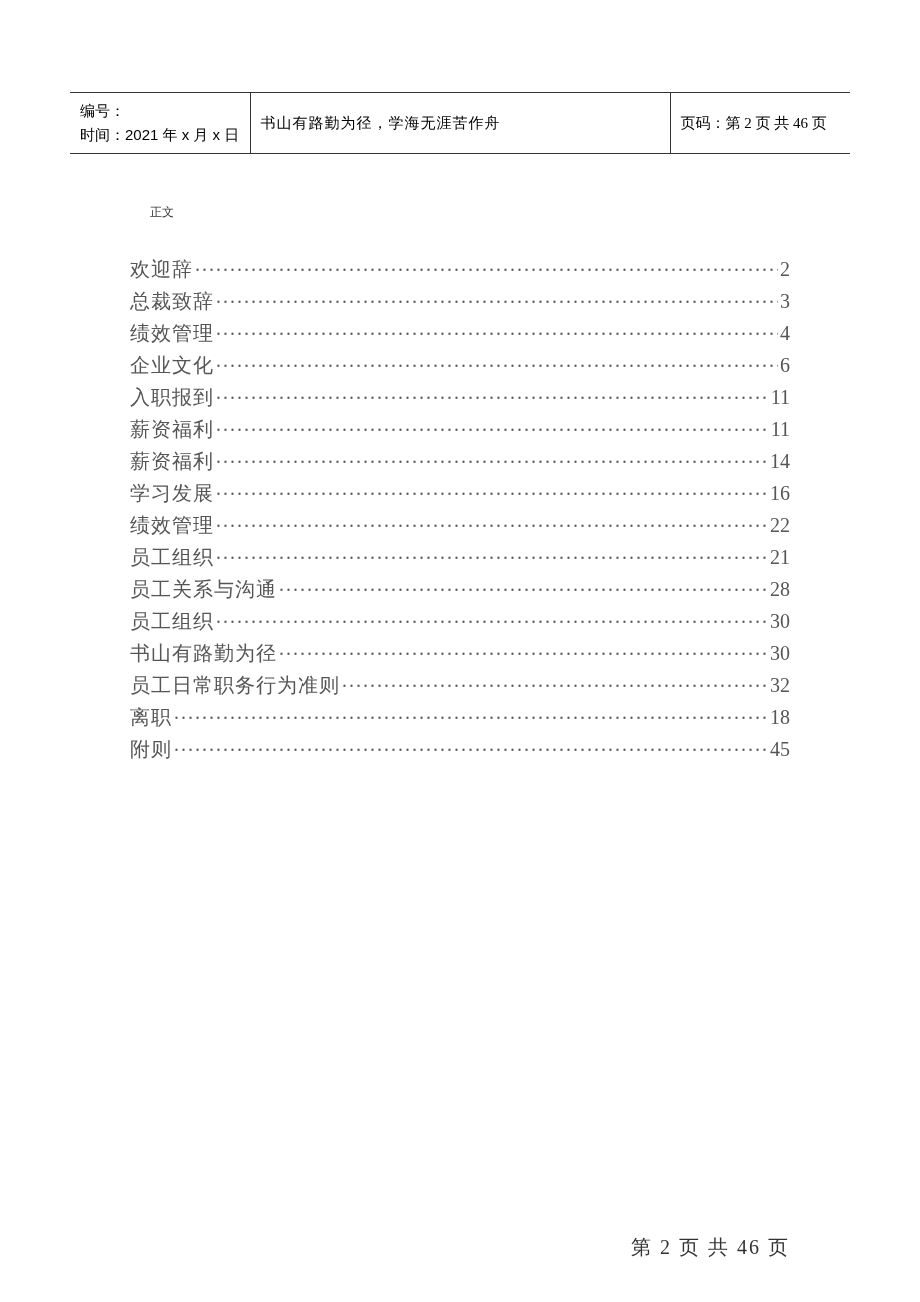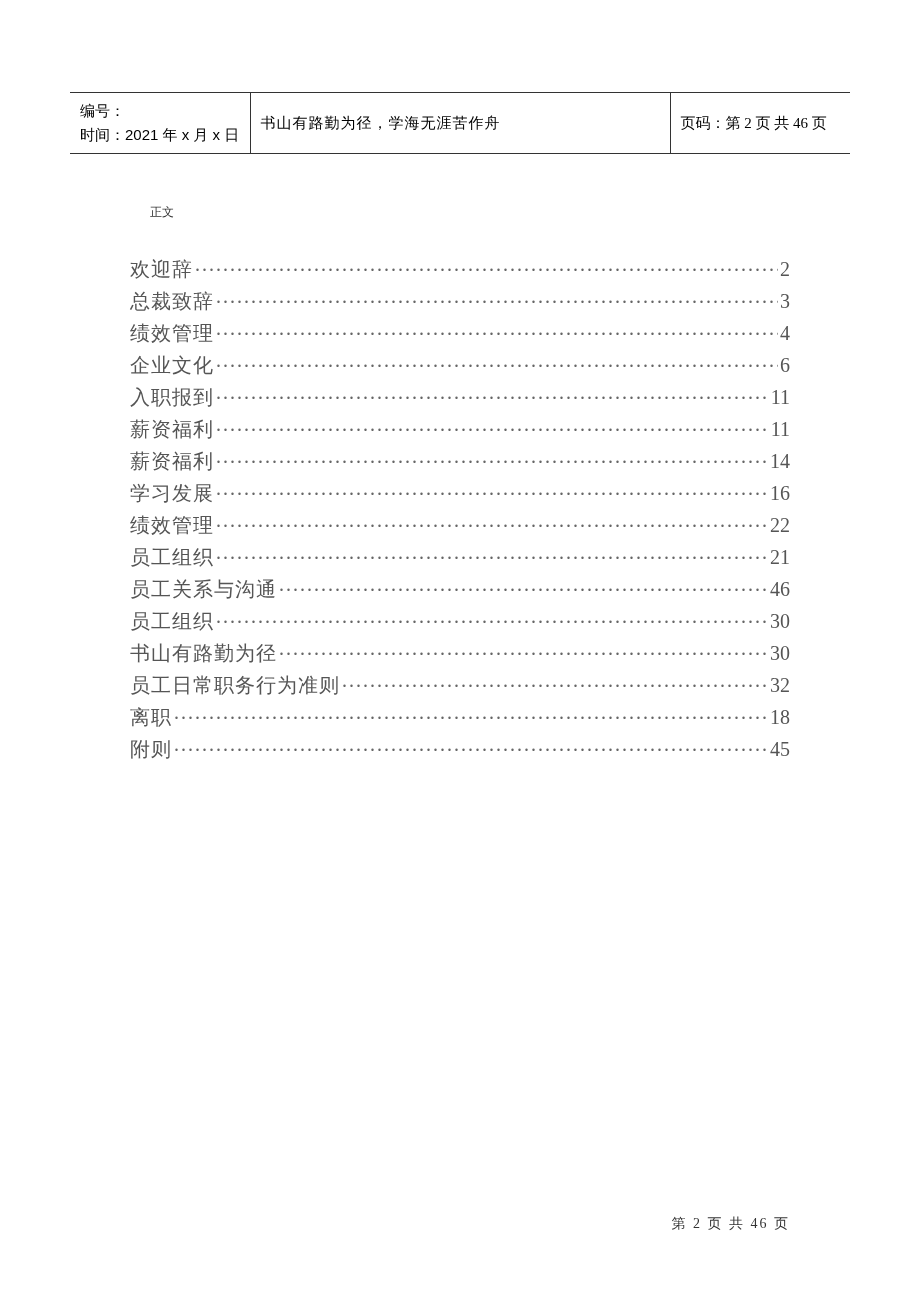--- a/index.html
+++ b/index.html
@@ -94,23 +94,23 @@
       position: absolute;
       left: 0;
       bottom: 0;
     }
     .toc-page {
       flex-shrink: 0;
       color: #555;
     }
     .footer {
       position: absolute;
-      bottom: 69px;
+      bottom: 41px;
       right: 130px;
-      font-size: 14px;
+      font-size: 20px;
       color: #333;
       letter-spacing: 2px;
     }
   </style>
 </head>
 <body>
 
 <div class="page-container">
 
   <table class="header-table">
@@ -180,21 +180,21 @@
           <span class="toc-page">22</span>
         </div>
         <div class="toc-item">
           <span class="toc-label">员工组织</span>
           <span class="toc-dots"></span>
           <span class="toc-page">21</span>
         </div>
         <div class="toc-item">
           <span class="toc-label">员工关系与沟通</span>
           <span class="toc-dots"></span>
-          <span class="toc-page">46</span>
+          <span class="toc-page">28</span>
         </div>
         <div class="toc-item">
           <span class="toc-label">员工组织</span>
           <span class="toc-dots"></span>
           <span class="toc-page">30</span>
         </div>
         <div class="toc-item">
           <span class="toc-label">书山有路勤为径</span>
           <span class="toc-dots"></span>
           <span class="toc-page">30</span>

